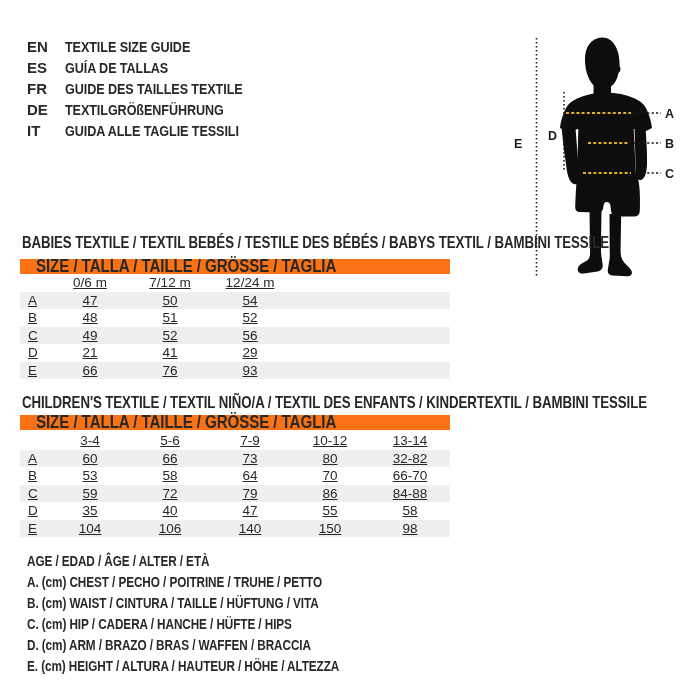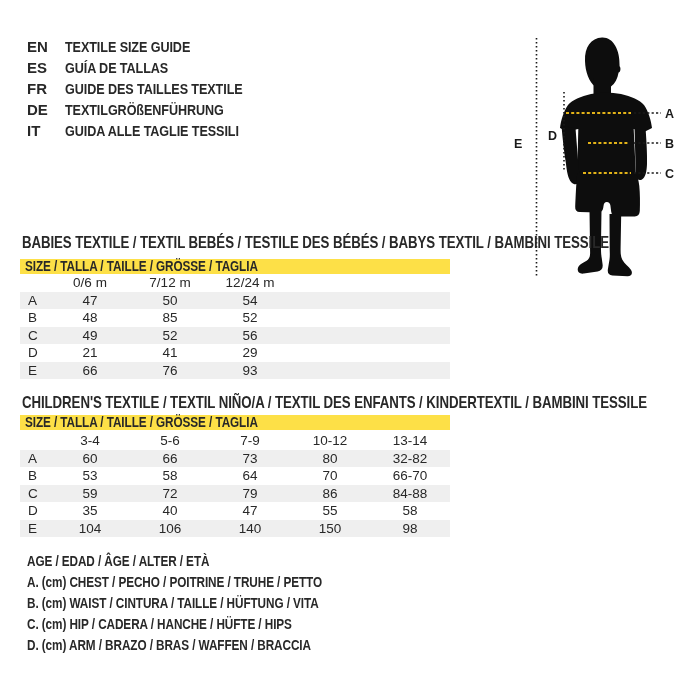--- a/index.html
+++ b/index.html
@@ -18,27 +18,27 @@
 
   
   .fig { position:absolute; left:505px; top:28px; }
 
   
   .sec-title { position:absolute; left:22px; font-weight:bold; font-size:17px; white-space:nowrap; }
   .t-babies { top:233px; }
   .t-children { top:393px; }
 
   
-  .size-bar { position:absolute; left:20px; width:430px; height:15px; background:#fde047;
-              font-weight:bold; font-size:14px; line-height:15px; padding-left:5px; }
+  .size-bar { position:absolute; left:20px; width:430px; height:15px; background:#f97316;
+              font-weight:bold; font-size:18px; line-height:15px; padding-left:16px; }
   .b-babies { top:259px; }
   .b-children { top:415px; }
 
   
-  .tbl { position:absolute; left:20px; width:430px; font-size:13.5px; }
+  .tbl { position:absolute; left:20px; width:430px; font-size:13.5px;text-decoration:underline; }
   .tbl-babies { top:274px; }
   .tbl-children { top:432px; }
   .trow { display:grid; height:17.5px; line-height:17.5px; align-items:center; }
   .trow.shade { background:#efefef; }
   .cell { text-align:center; }
   .cell.lbl { text-align:left; padding-left:8px; }
 
   
   .legend { position:absolute; left:27px; top:551px; font-weight:bold; font-size:14px; }
   .legend-line { height:21px; line-height:21px; }
@@ -148,21 +148,21 @@
       </div>
       <div class="trow shade" style="grid-template-columns: 30px repeat(3, 80px) 1fr;">
         <div class="cell lbl">A</div>
         <div class="cell">47</div>
         <div class="cell">50</div>
         <div class="cell">54</div>
       </div>
       <div class="trow" style="grid-template-columns: 30px repeat(3, 80px) 1fr;">
         <div class="cell lbl">B</div>
         <div class="cell">48</div>
-        <div class="cell">85</div>
+        <div class="cell">51</div>
         <div class="cell">52</div>
       </div>
       <div class="trow shade" style="grid-template-columns: 30px repeat(3, 80px) 1fr;">
         <div class="cell lbl">C</div>
         <div class="cell">49</div>
         <div class="cell">52</div>
         <div class="cell">56</div>
       </div>
       <div class="trow" style="grid-template-columns: 30px repeat(3, 80px) 1fr;">
         <div class="cell lbl">D</div>
@@ -234,15 +234,16 @@
         <div class="cell">98</div>
       </div>
     </div>
 
   <div class="legend">
     <div class="legend-line"><span class="cond">AGE / EDAD / ÂGE / ALTER / ETÀ</span></div>
     <div class="legend-line"><span class="cond">A. (cm) CHEST / PECHO / POITRINE / TRUHE / PETTO</span></div>
     <div class="legend-line"><span class="cond">B. (cm) WAIST / CINTURA / TAILLE / HÜFTUNG / VITA</span></div>
     <div class="legend-line"><span class="cond">C. (cm) HIP / CADERA / HANCHE / HÜFTE / HIPS</span></div>
     <div class="legend-line"><span class="cond">D. (cm) ARM / BRAZO / BRAS / WAFFEN / BRACCIA</span></div>
+    <div class="legend-line"><span class="cond">E. (cm) HEIGHT / ALTURA / HAUTEUR / HÖHE / ALTEZZA</span></div>
   </div>
 
 </div>
 
 </body></html>

